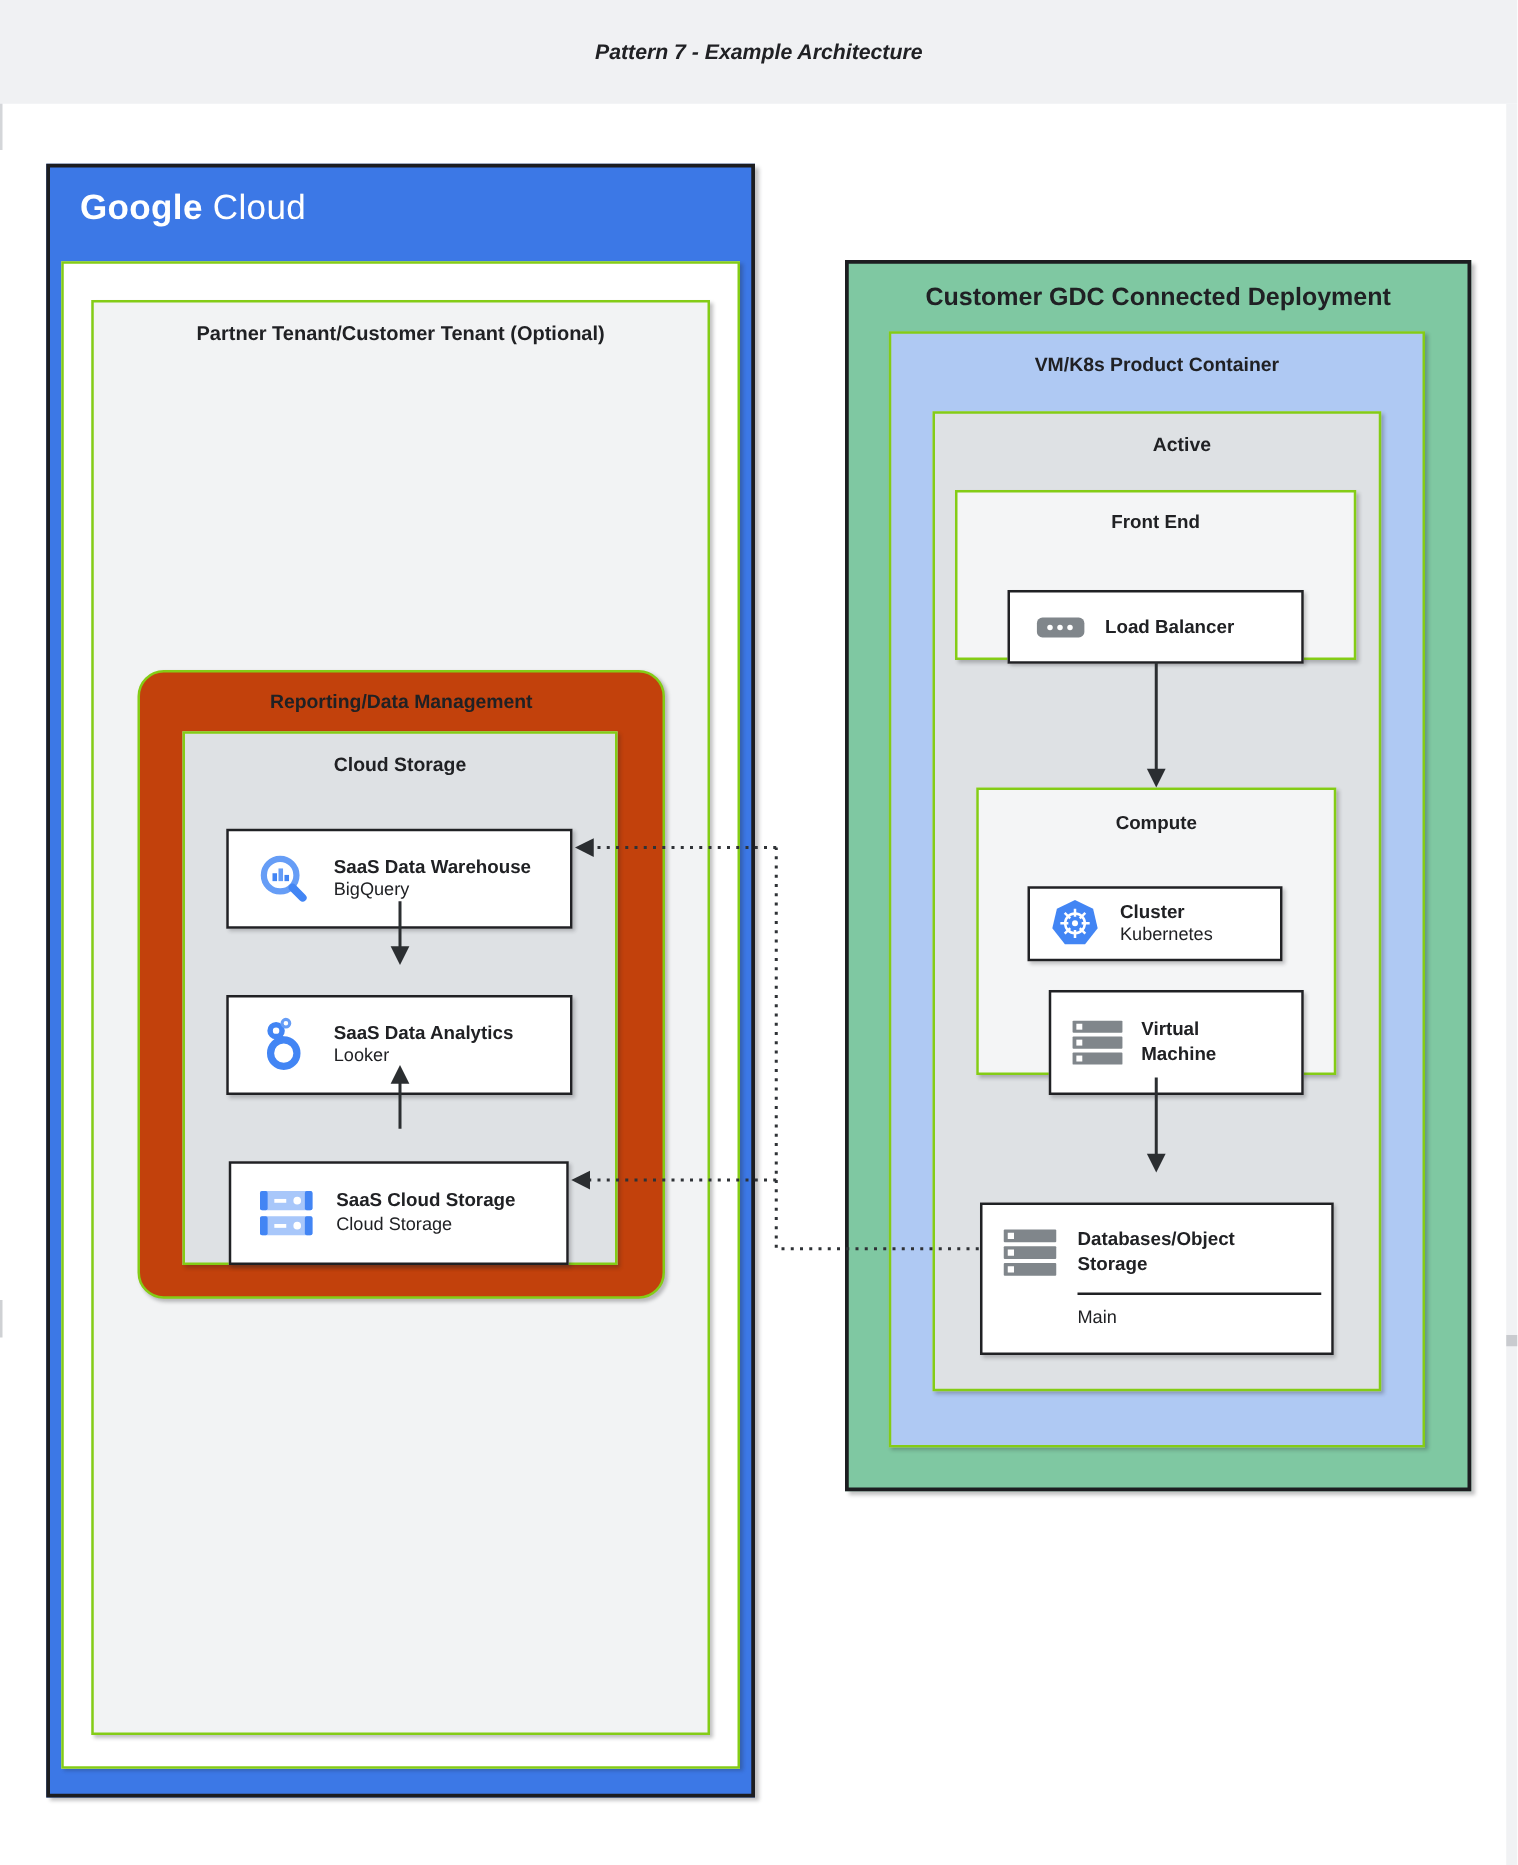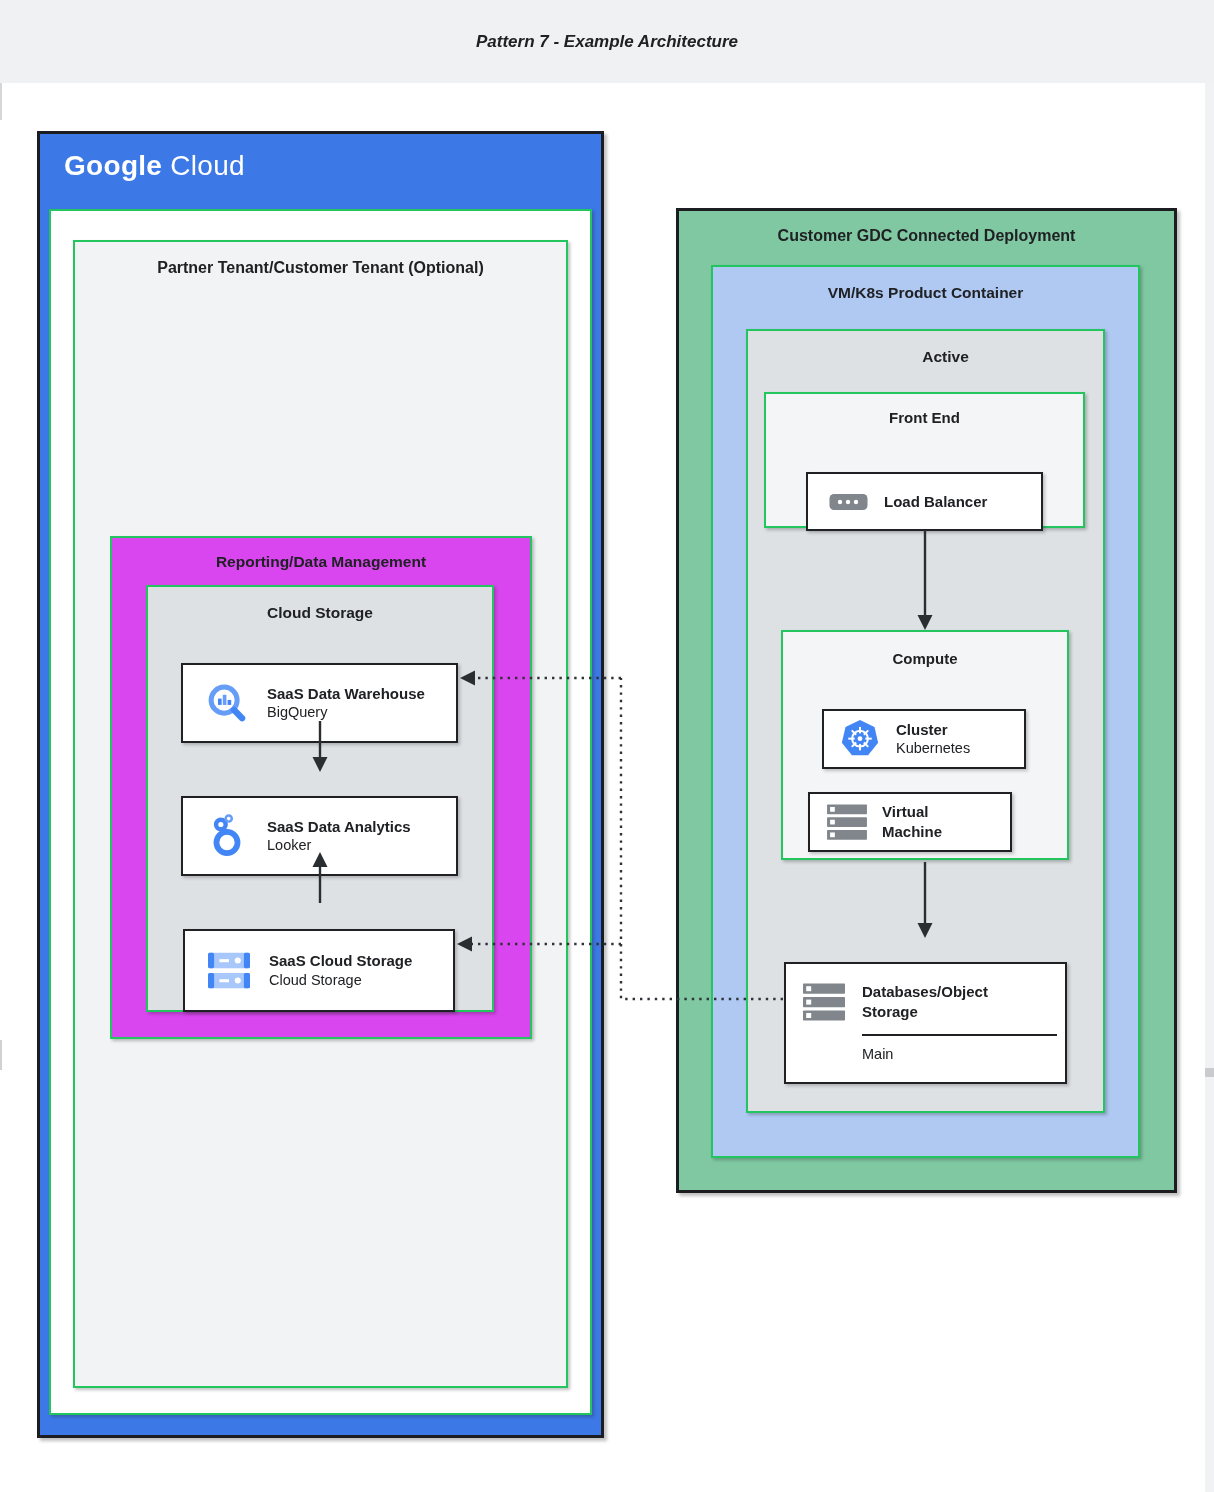--- a/index.html
+++ b/index.html
@@ -1,19 +1,19 @@
 <!DOCTYPE html>
 <html><head>
 <meta charset="utf-8">
 <style>
   * { margin:0; padding:0; box-sizing:border-box; }
   body { background:#ffffff; font-family:"Liberation Sans", sans-serif; color:#202124; }
   .page { position:relative; width:1214px; height:1492px; background:#ffffff; overflow:hidden; }
   .abs { position:absolute; }
-  .bordered { border:2px solid #22c55e; box-shadow:2px 2px 3px rgba(32,33,36,.28); }
+  .bordered { border:2px solid #84cc16; box-shadow:2px 2px 3px rgba(32,33,36,.28); }
   .bordered3 { border:3px solid #1c1d20; box-shadow:3px 3px 3px rgba(32,33,36,.28); }
   .box-title { font-weight:bold; color:#202124; text-align:center; }
   .card { background:#ffffff; border:2px solid #202124; box-shadow:2px 2px 3px rgba(32,33,36,.25);
           display:flex; align-items:center; gap:17px; padding-left:21px;margin-top:24px; }
   .card-title { font-size:15px; font-weight:bold; color:#202124; line-height:1.32; }
   .card-sub   { font-size:14.5px; color:#202124; line-height:1.32; }
   .titlebar { position:absolute; left:0; top:0; width:1214px; height:83px; background:#F0F1F3;
               display:flex; align-items:center; justify-content:center;font-style:italic; }
   .titlebar-text { font-size:17px; font-weight:bold; color:#202124; }
   .logo { font-size:28px; color:#ffffff; letter-spacing:.3px; }
@@ -39,21 +39,21 @@
   <div class="abs bordered3" style="left:37px;top:131px;width:567px;height:1307px;background:#3C78E6;">
     <div class="abs logo" style="left:24px;top:16px;">
       <span class="g">Google</span><span class="c">Cloud</span>
     </div>
 
     <div class="abs bordered" style="left:9px;top:75px;width:543px;height:1206px;background:#ffffff;">
 
       <div class="abs bordered" style="left:22px;top:29px;width:495px;height:1148px;background:#F2F3F4;">
         <div class="box-title" style="margin-top:17px;font-size:16px;">Partner Tenant/Customer Tenant (Optional)</div>
 
-        <div class="abs bordered" style="left:35px;top:294px;width:422px;height:503px;background:#d946ef;">
+        <div class="abs bordered" style="left:35px;top:294px;width:422px;height:503px;background:#c2410c;border-radius:21px;">
           <div class="box-title" style="margin-top:15px;font-size:15.5px;">Reporting/Data Management</div>
 
           <div class="abs bordered" style="left:34px;top:47px;width:348px;height:427px;background:#DEE1E4;">
             <div class="box-title" style="margin-top:17px;font-size:15.5px;">Cloud Storage</div>
 
             <div class="abs card" style="left:33px;top:52px;width:277px;height:80px;">
               <svg width="46" height="46" viewBox="0 0 24 24">
                 <circle cx="10.5" cy="10.5" r="6.8" fill="none" stroke="#669DF6" stroke-width="2.6"></circle>
                 <path d="M15.7 15.7 L19.9 19.9" stroke="#4285F4" stroke-width="3.3" stroke-linecap="round"></path>
                 <rect x="7.3" y="9.7" width="1.9" height="3.3" fill="#4285F4"></rect>
@@ -102,21 +102,21 @@
               </div>
             </div>
 
           </div>
         </div>
       </div>
     </div>
   </div>
 
   <div class="abs bordered3" style="left:676px;top:208px;width:501px;height:985px;background:#7FC8A2;">
-    <div class="box-title" style="margin-top:16px;font-size:16px;">Customer GDC Connected Deployment</div>
+    <div class="box-title" style="margin-top:16px;font-size:20px;">Customer GDC Connected Deployment</div>
 
     <div class="abs bordered" style="left:32px;top:54px;width:429px;height:893px;background:#AFC9F3;">
       <div class="box-title" style="margin-top:17px;font-size:15.5px;">VM/K8s Product Container</div>
 
       <div class="abs bordered" style="left:33px;top:62px;width:359px;height:784px;background:#DEE1E4;">
         <div class="box-title" style="margin-top:17px;font-size:15.5px;padding-left:40px;">Active</div>
 
         <div class="abs bordered" style="left:16px;top:61px;width:321px;height:136px;background:#F4F5F6;">
           <div class="box-title" style="margin-top:15px;font-size:15px;">Front End</div>
           <div class="abs card" style="left:40px;top:54px;width:237px;height:59px;gap:15px;">
@@ -148,21 +148,21 @@
                   <path d="M9.9 13.9 L7.5 16.3"></path>
               </g>
               <circle cx="12" cy="11.8" r="1.3" fill="#ffffff"></circle>
             </svg>
             <div>
               <div class="card-title">Cluster</div>
               <div class="card-sub">Kubernetes</div>
             </div>
           </div>
 
-          <div class="abs card" style="left:25px;top:136px;width:204px;height:60px;gap:14px;padding-left:16px;">
+          <div class="abs card" style="left:56px;top:136px;width:204px;height:84px;gap:14px;padding-left:16px;">
             <svg width="42" height="38" viewBox="0 0 22 20">
               <g fill="#80868B">
                 <rect x="0.5" y="0.8" width="21" height="5.1" rx="0.4"></rect>
                 <rect x="0.5" y="7.5" width="21" height="5.1" rx="0.4"></rect>
                 <rect x="0.5" y="14.2" width="21" height="5.1" rx="0.4"></rect>
               </g>
               <g fill="#ffffff">
                 <rect x="2.1" y="2.1" width="2.5" height="2.5"></rect>
                 <rect x="2.1" y="8.8" width="2.5" height="2.5"></rect>
                 <rect x="2.1" y="15.5" width="2.5" height="2.5"></rect>

